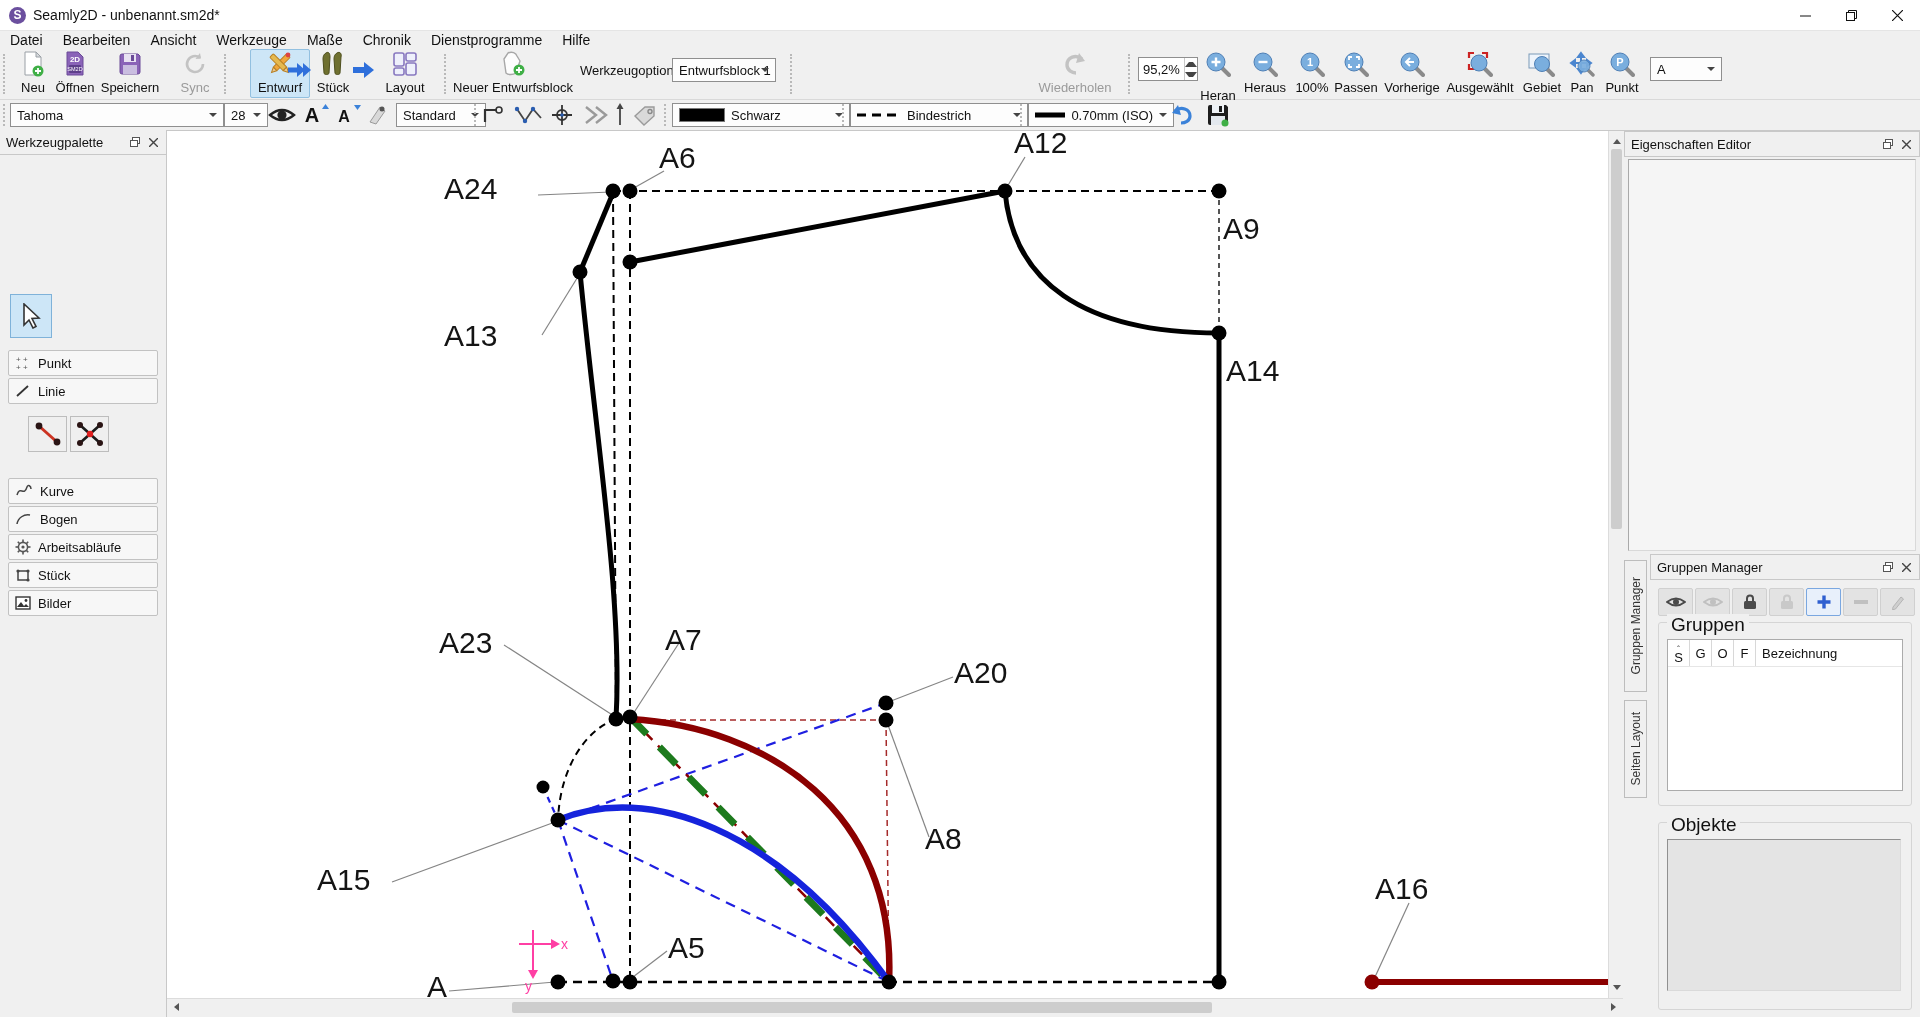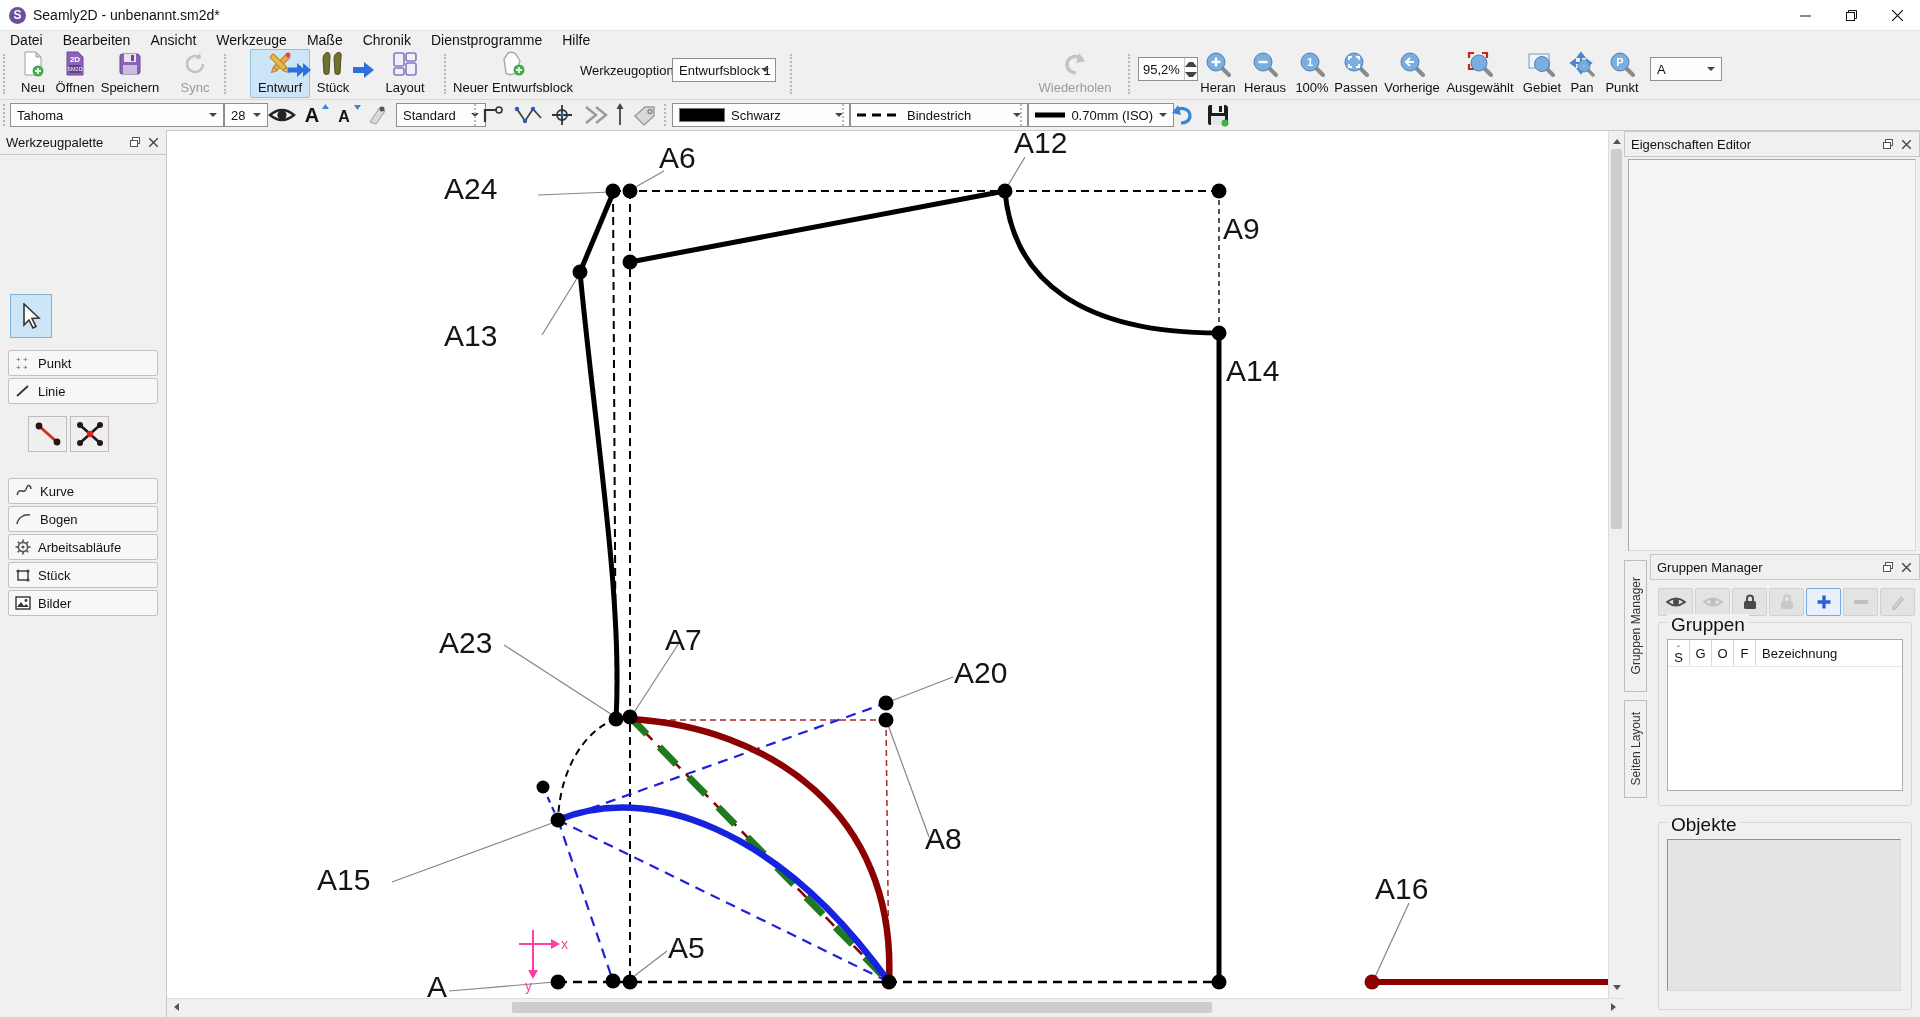--- a/index.html
+++ b/index.html
@@ -256,21 +256,21 @@
     <div class="arrows">
         <div>
           <div class="tri-up"></div>
         </div>
         <div>
           <div class="tri-dn"></div>
         </div>
       </div>
   </div>
 
-  <div class="tbtn" style="left:1196px;width:44px;">
+  <div class="tbtn" style="left:1196px;width:44px;gap:8px;">
     <div class="ic">
         <svg width="26" height="26">
           <line x1="17" y1="17" x2="24" y2="24" stroke="#8a8a8a" stroke-width="4" stroke-linecap="round"></line>
           <circle cx="11" cy="11" r="9" fill="#7aaede" stroke="#4e7fb5"></circle>
           <path d="M11,6.5 v9 M6.5,11 h9" stroke="#fff" stroke-width="2.4"></path>
         </svg>
       </div>
     <div class="lbl">Heran</div>
   </div>
   <div class="tbtn" style="left:1243px;width:44px;">

